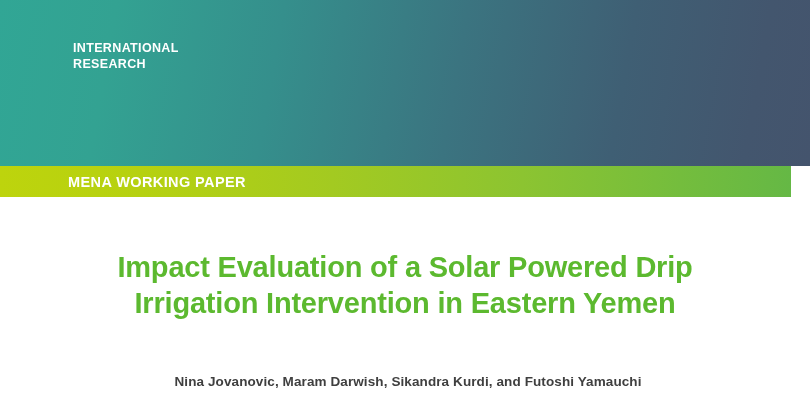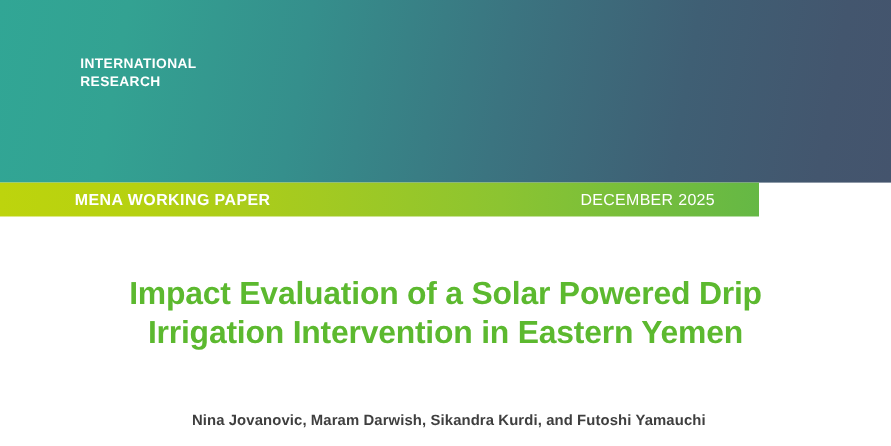--- a/index.html
+++ b/index.html
@@ -54,44 +54,44 @@
     margin-top: 3px;
     color: #ffffff;
     font-size: 21px;
     font-weight: bold;
     letter-spacing: 0.5px;
     line-height: 1;
     font-family: "Liberation Sans", sans-serif;
   }
   .logo-name {
     margin-left: 11px;
-    margin-top: 15px;
+    margin-top: 5px;
     color: #ffffff;
     font-size: 12.5px;
     font-weight: bold;
     line-height: 15.5px;
     letter-spacing: 0.35px;
     font-family: "Liberation Sans", sans-serif;
     white-space: nowrap;
   }
   .logo-name div { display: block; }
 
   
   .ribbon {
     position: absolute;
     left: 0;
     top: 166px;
-    width: 690px;
+    width: 791px;
     height: 31px;
     background: linear-gradient(90deg, #bdd40d 0%, #b6d110 18%, #a3ca21 42%, #8cc431 66%, #74bd3d 86%, #65b845 100%);
     display: flex;
     align-items: center;
     justify-content: space-between;
     box-sizing: border-box;
-    padding: 0 40px 0 68px;
+    padding: 0 66px 0 68px;
   }
   .ribbon-left {
     color: #ffffff;
     font-size: 14.5px;
     font-weight: bold;
     letter-spacing: 0.4px;
     font-family: "Liberation Sans", sans-serif;
     white-space: nowrap;
   }
   .ribbon-right {
@@ -155,21 +155,20 @@
       <div class="logo-name">
         <div>INTERNATIONAL</div>
         <div>RESEARCH</div>
       </div>
 
     </div>
   </div>
 
   <div class="ribbon">
     <span class="ribbon-left">MENA WORKING PAPER</span>
-    <span class="ribbon-right">DECEMBER 2025</span>
   </div>
 
   <div class="body-area">
     <div class="doc-title">Impact Evaluation of a Solar Powered Drip Irrigation Intervention in Eastern Yemen</div>
     <div class="doc-authors">Nina Jovanovic, Maram Darwish, Sikandra Kurdi, and Futoshi Yamauchi</div>
   </div>
 
 </div>
 
 </body></html>

